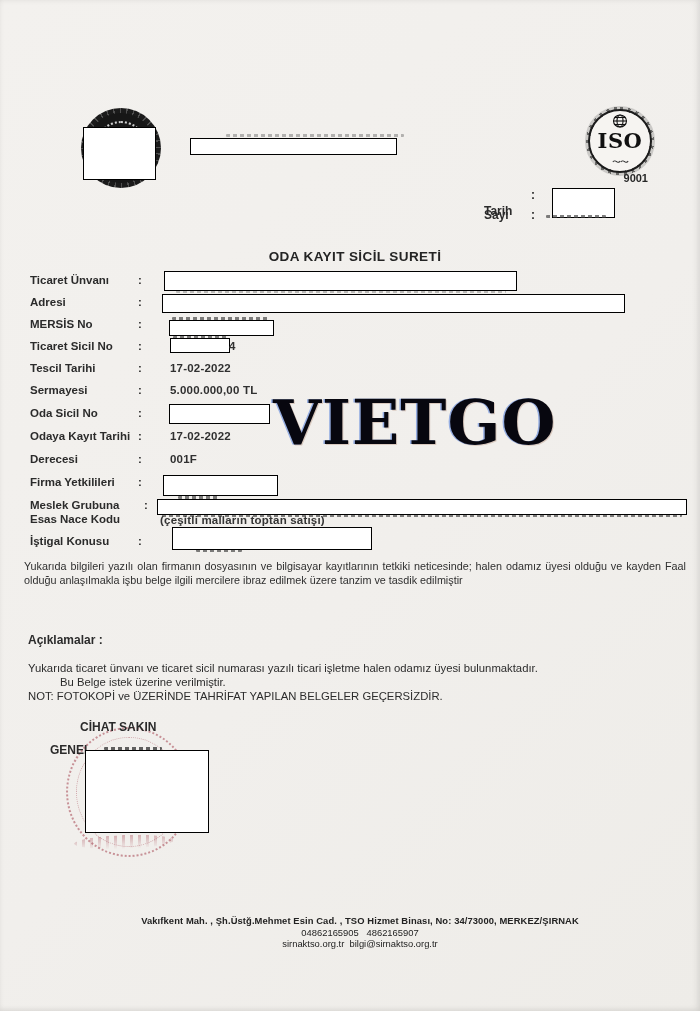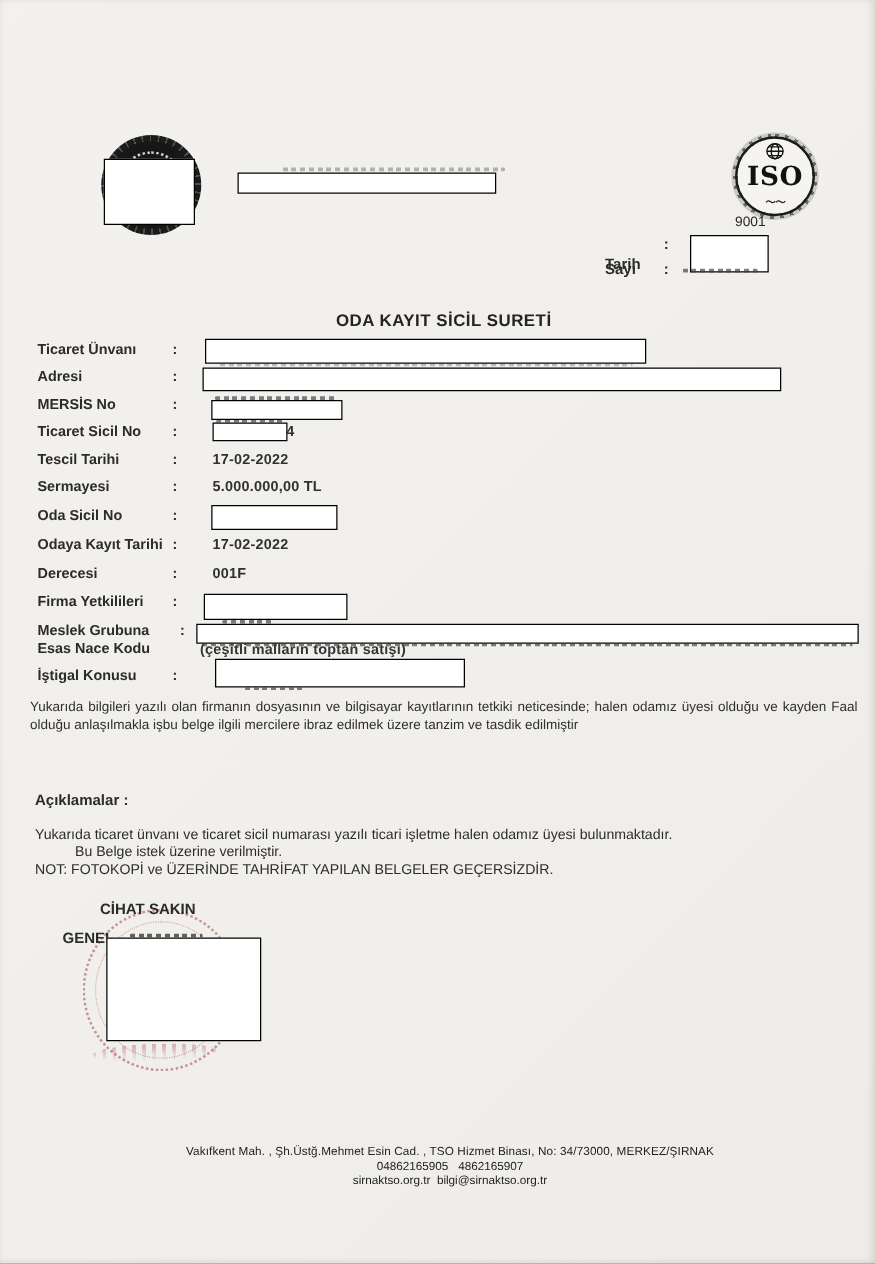--- a/index.html
+++ b/index.html
@@ -26,22 +26,22 @@
     border:2.5px solid #1c1c1c;background:#f6f4f1;z-index:1;
     box-shadow:0 0 0 3px rgba(30,30,30,.18);}
   .iso-ticks{position:absolute;left:-8px;top:-8px;right:-8px;bottom:-8px;border-radius:50%;
     background:repeating-conic-gradient(rgba(25,25,25,.55) 0deg 5deg,transparent 5deg 14deg);
     -webkit-mask:radial-gradient(circle,transparent 0 30px,#000 30px 34px,transparent 34px);
     mask:radial-gradient(circle,transparent 0 30px,#000 30px 34px,transparent 34px);}
   .iso-word{position:absolute;left:0;right:0;top:17px;text-align:center;
     font-family:"DejaVu Serif",serif;font-weight:bold;font-size:21px;color:#111;letter-spacing:.5px;}
   .iso-globe{position:absolute;left:50%;top:3px;transform:translateX(-50%);}
   .iso-laurel{position:absolute;left:0;right:0;bottom:2px;text-align:center;font-size:9px;color:#222;letter-spacing:-1px;}
-  .iso-num{position:absolute;left:588px;top:172px;width:60px;text-align:left;
-    font-size:11px;font-weight:normal;color:#262626;z-index:1;}
+  .iso-num{position:absolute;left:588px;top:172px;width:60px;text-align:right;
+    font-size:11px;font-weight:bold;color:#262626;z-index:1;}
   
   .hlabel{position:absolute;font-size:12px;font-weight:bold;color:#2b2b2b;}
   
   .title{position:absolute;left:0;top:249px;width:710px;text-align:center;
     font-size:13.5px;font-weight:bold;letter-spacing:.4px;color:#242424;}
   
   .row{position:absolute;left:30px;height:18px;}
   .lbl{position:absolute;left:0;top:0;font-size:11.5px;font-weight:bold;color:#2b2b2b;white-space:nowrap;}
   .lbl2{position:absolute;left:0;top:14px;font-size:11.5px;font-weight:bold;color:#2b2b2b;white-space:nowrap;}
   .cln{position:absolute;left:108px;top:0;font-size:11.5px;font-weight:bold;color:#2b2b2b;}
@@ -64,21 +64,21 @@
     border:2.5px dotted rgba(158,52,66,.5);z-index:2;}
   .stamp-inner{position:absolute;left:8px;top:8px;right:8px;bottom:8px;border-radius:50%;
     border:1.5px dotted rgba(158,52,66,.38);}
   .stamp-speck{position:absolute;left:74px;top:835px;width:100px;height:14px;z-index:2;opacity:.5;
     background:repeating-linear-gradient(90deg,rgba(158,52,66,.7) 0 3px,transparent 3px 8px);
     border-radius:50%;transform:rotate(-2deg);
     -webkit-mask:linear-gradient(#000,transparent);mask:linear-gradient(#000,transparent);}
   
   .footer{position:absolute;left:50px;top:915px;width:620px;text-align:center;z-index:1;}
   .footer div{font-size:9.4px;line-height:11.5px;color:#222;}
-  .footer .f1{font-weight:normal;letter-spacing:.1px;}
+  .footer .f1{font-weight:bold;letter-spacing:.1px;}
 </style>
 </head>
 <body>
 
 <div class="page">
 
   <div class="seal">
     <div class="seal-inner">
       <div class="seal-ring"></div>
     </div>
@@ -189,20 +189,21 @@
   <div class="smudge" style="left:162px;top:514px;width:520px;"></div>
   <div class="redact" style="left:157px;top:499px;width:528px;height:14px;"></div>
 
   <div class="row" style="top:535px;">
     <span class="lbl">İştigal Konusu</span>
     <span class="cln">:</span>
   </div>
   <div class="smudge" style="left:196px;top:549px;width:46px;"></div>
   <div class="redact" style="left:172px;top:527px;width:198px;height:21px;"></div>
 
+  <div class="watermark">VIETGO</div>
 
   <div class="para">Yukarıda bilgileri yazılı olan firmanın dosyasının ve bilgisayar kayıtlarının tetkiki neticesinde; halen odamız üyesi olduğu ve kayden Faal  olduğu anlaşılmakla işbu belge ilgili mercilere ibraz edilmek üzere tanzim ve tasdik edilmiştir</div>
 
   <div class="acik-head">Açıklamalar :</div>
   <div class="acik-line" style="top:662px;">Yukarıda ticaret ünvanı ve ticaret sicil numarası yazılı ticari işletme halen odamız üyesi bulunmaktadır.</div>
   <div class="acik-line" style="top:676px;padding-left:32px;">Bu Belge istek üzerine verilmiştir.</div>
   <div class="acik-line" style="top:690px;">NOT: FOTOKOPİ ve ÜZERİNDE TAHRİFAT YAPILAN BELGELER GEÇERSİZDİR.</div>
 
   <div class="sig-name">CİHAT SAKIN</div>
   <div class="sig-title">GENEL</div>

